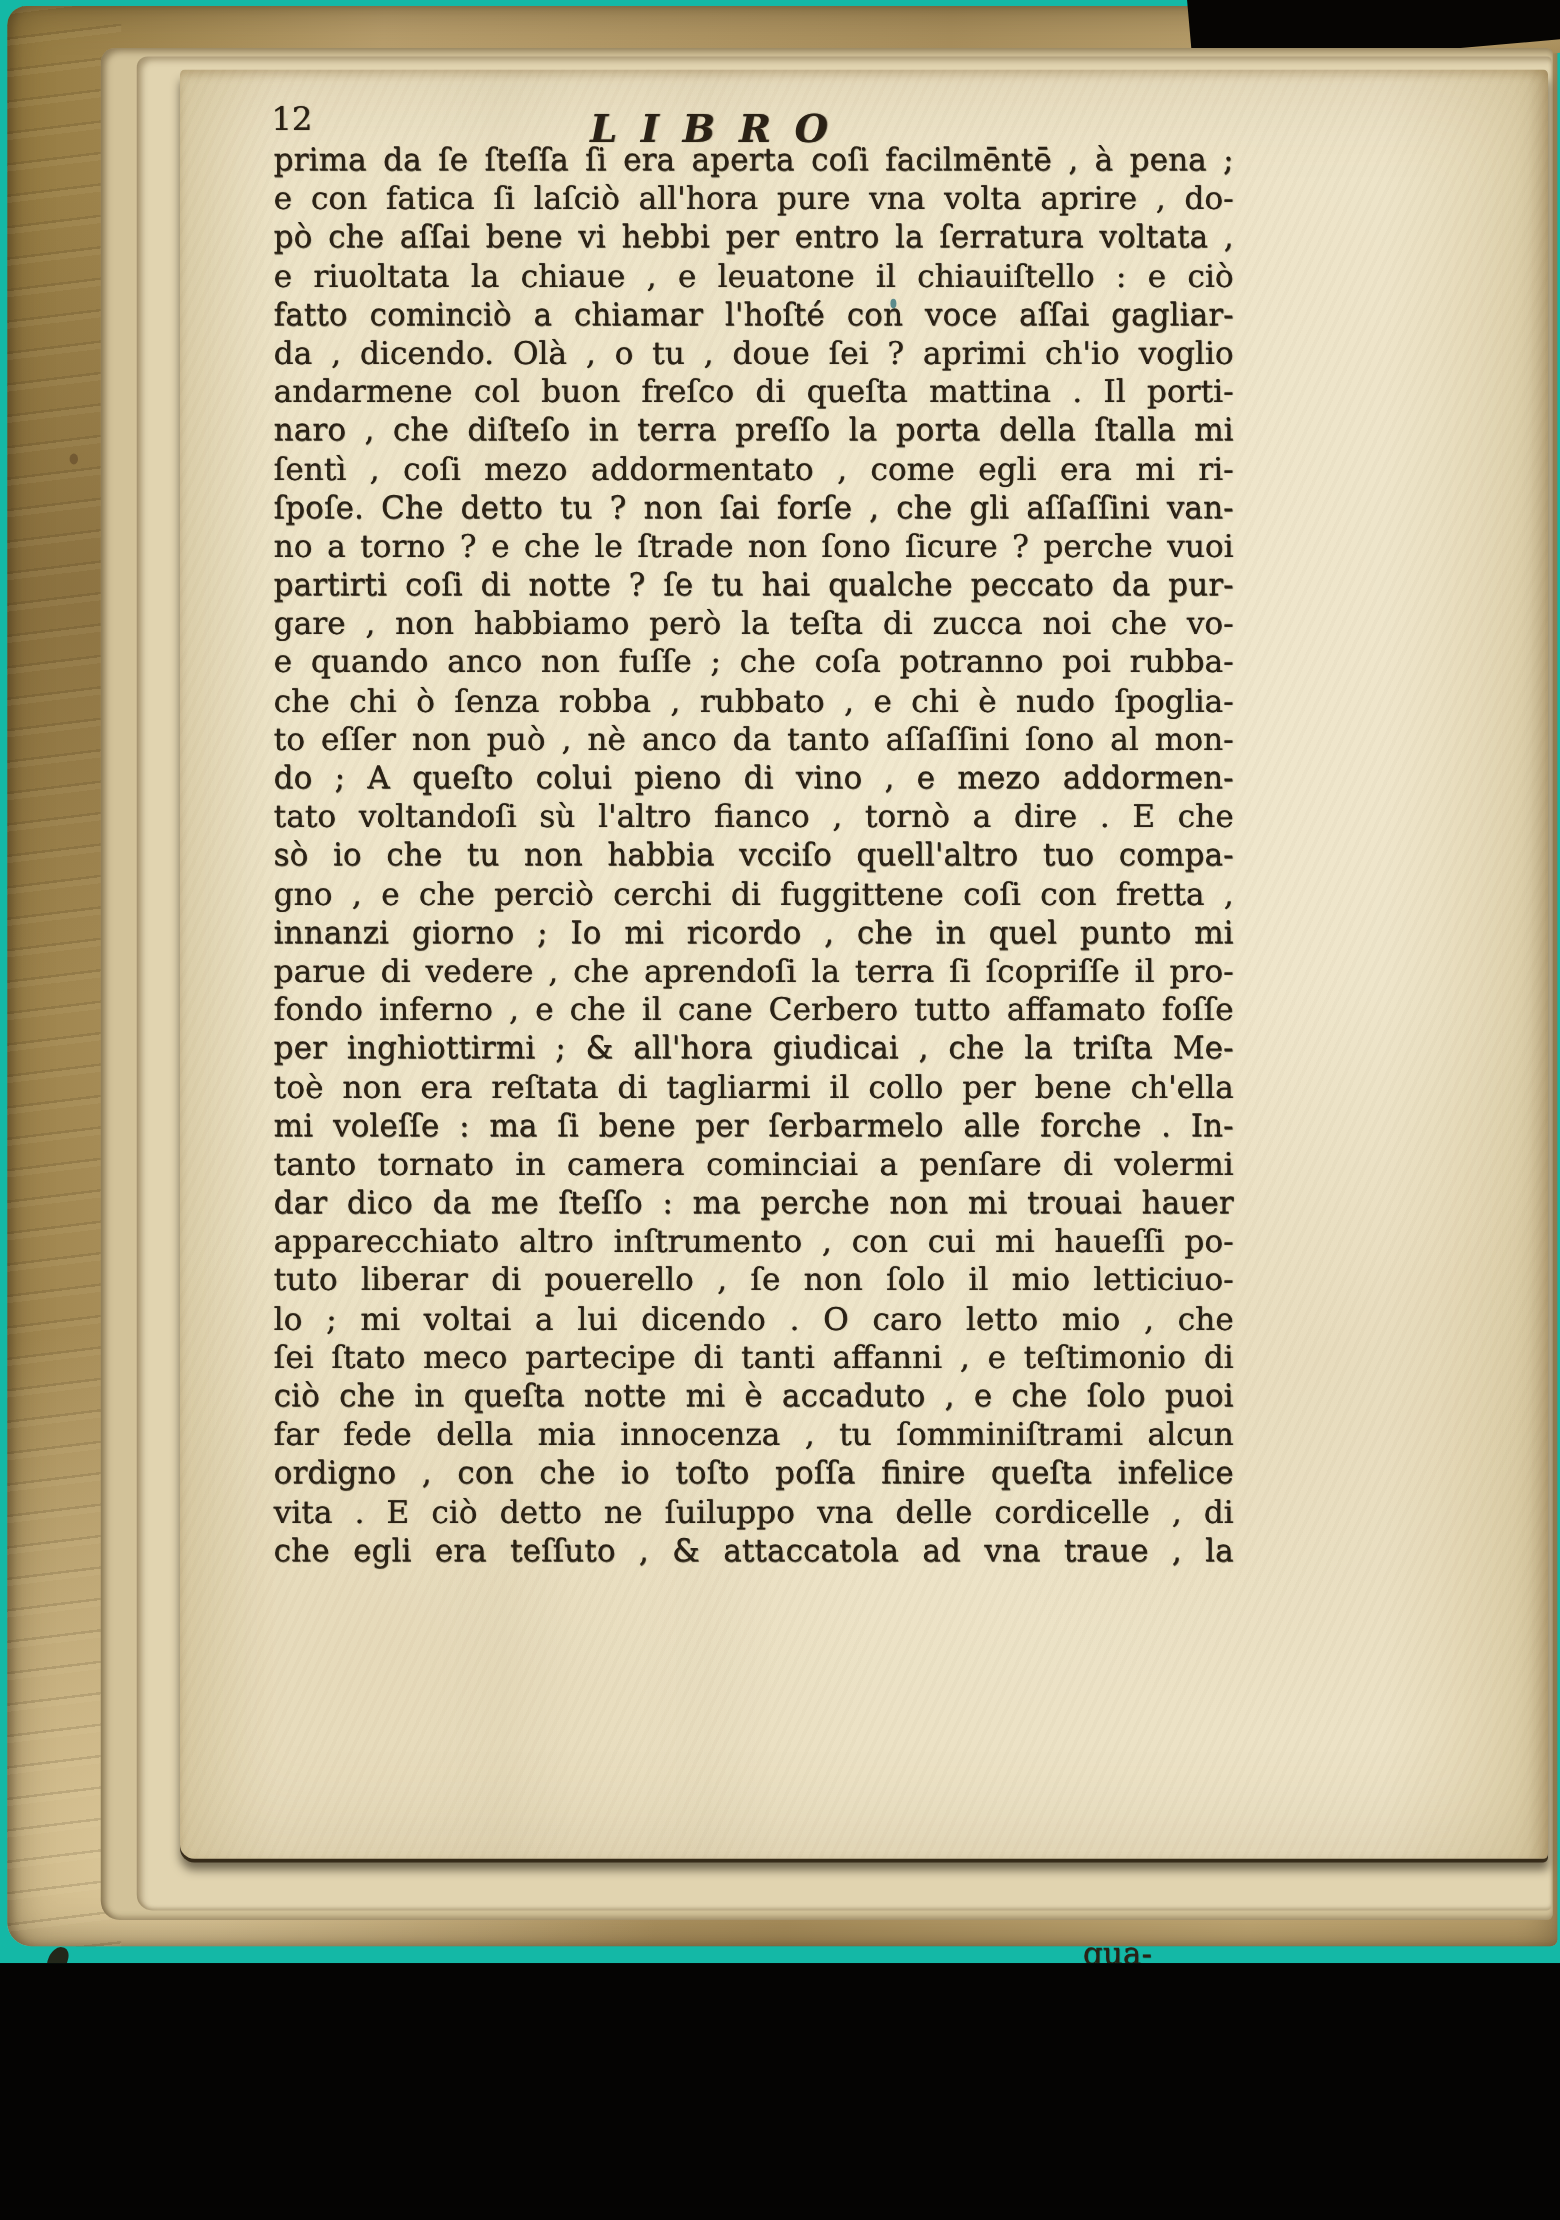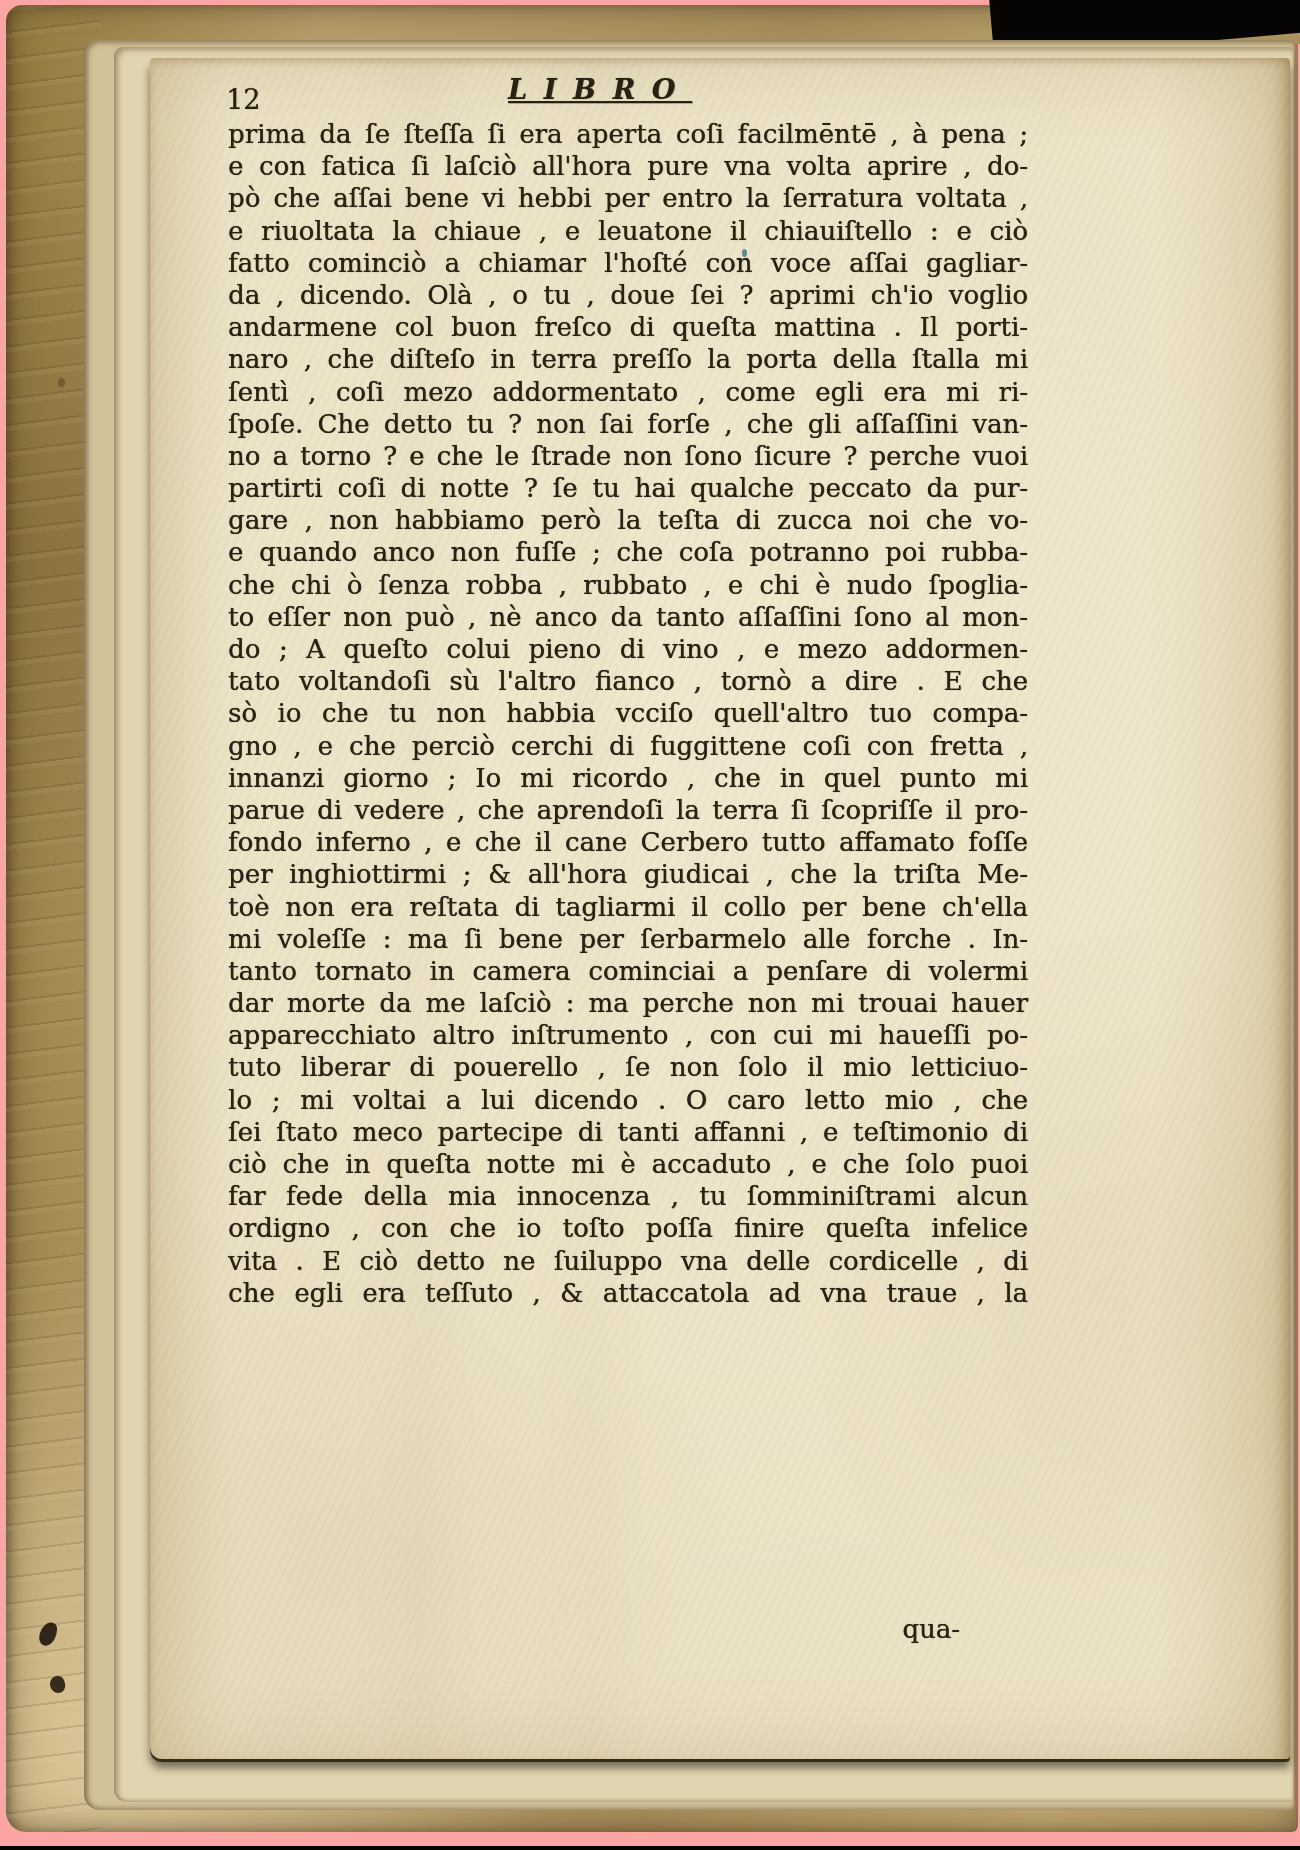--- a/index.html
+++ b/index.html
@@ -1,16 +1,16 @@
 <!DOCTYPE html>
 <html><head>
 <meta charset="utf-8">
 <style>
   html,body{margin:0;padding:0;background:#050403;}
-  .scene{position:relative;width:1300px;height:1846px;background:#fca5a5;overflow:hidden;
+  .scene{position:relative;width:1300px;height:1636px;background:#14b8a6;overflow:hidden;
          font-family:"DejaVu Serif", serif;}
 
   
   .cover{position:absolute;left:6px;top:5px;right:2px;bottom:14px;
     background:
       radial-gradient(55% 45% at 8% 96%, rgba(224,205,160,.9), rgba(224,205,160,0) 62%),
       radial-gradient(40% 30% at 4% 30%, rgba(125,100,55,.55), rgba(125,100,55,0) 70%),
       linear-gradient(95deg,#93793f,#b89e6c 22%,#a88e5c 55%,#c2a975 82%,#b69c69);
     border-radius:16px 6px 6px 20px;
     box-shadow:inset 0 0 34px rgba(66,50,24,.55), inset 4px 0 8px rgba(60,44,20,.4);}
@@ -47,23 +47,23 @@
                0 3px 0 rgba(42,31,14,.85), 0 9px 8px rgba(30,22,10,.55);}
   .page::before{content:"";position:absolute;inset:0;pointer-events:none;opacity:.55;
     background:
       repeating-linear-gradient(115deg, rgba(120,95,55,.05) 0 3px, transparent 3px 8px),
       linear-gradient(to right, transparent 200px, rgba(110,85,45,.05) 270px, transparent 330px),
       linear-gradient(to right, transparent 380px, rgba(110,85,45,.04) 440px, transparent 500px);}
 
   .header{position:absolute;top:10px;left:46px;width:800px;height:48px;color:#2a2115;}
   .pagenum{position:absolute;left:30px;top:16px;font-size:27px;
     text-shadow:.4px .4px .8px rgba(35,26,12,.8);}
-  .running{position:absolute;left:50%;transform:translateX(-50%);top:6px;
-    font-size:27px;font-style:italic;font-weight:bold;letter-spacing:.62em;padding-left:.3em;
-    text-shadow:.5px .4px .9px rgba(35,26,12,.75);text-decoration:underline;}
+  .running{position:absolute;left:50%;transform:translateX(-50%);top:20px;
+    font-size:32px;font-style:italic;font-weight:bold;letter-spacing:.62em;padding-left:.3em;
+    text-shadow:.5px .4px .9px rgba(35,26,12,.75);}
 
   .body{position:absolute;top:60px;left:46px;width:800px;color:#2a2115;
     font-size:26px;line-height:32.2px;word-spacing:3px;
     text-shadow:.35px .3px .75px rgba(32,23,10,.85);margin-left:32px;}
   .text-line{text-align:justify;text-align-last:justify;height:32.2px;overflow:visible;}
 
   .catchword{position:absolute;top:1556px;right:330px;color:#2a2115;font-size:26px;
     text-shadow:.35px .3px .75px rgba(32,23,10,.85);}
 
   
@@ -111,21 +111,21 @@
         <div class="text-line">tato voltandoſi sù l'altro fianco , tornò a dire . E che</div>
         <div class="text-line">sò io che tu non habbia vcciſo quell'altro tuo compa-</div>
         <div class="text-line">gno , e che perciò cerchi di fuggittene coſi con fretta ,</div>
         <div class="text-line">innanzi giorno ; Io mi ricordo , che in quel punto mi</div>
         <div class="text-line">parue di vedere , che aprendoſi la terra ſi ſcopriſſe il pro-</div>
         <div class="text-line">fondo inferno , e che il cane Cerbero tutto affamato foſſe</div>
         <div class="text-line">per inghiottirmi ; &amp; all'hora giudicai , che la triſta Me-</div>
         <div class="text-line">toè non era reſtata di tagliarmi il collo per bene ch'ella</div>
         <div class="text-line">mi voleſſe : ma ſi bene per ſerbarmelo alle forche . In-</div>
         <div class="text-line">tanto tornato in camera cominciai a penſare di volermi</div>
-        <div class="text-line">dar morte da me laſciò : ma perche non mi trouai hauer</div>
+        <div class="text-line">dar dico da me ſteſſo : ma perche non mi trouai hauer</div>
         <div class="text-line">apparecchiato altro inſtrumento , con cui mi haueſſi po-</div>
         <div class="text-line">tuto liberar di pouerello , ſe non ſolo il mio letticiuo-</div>
         <div class="text-line">lo ; mi voltai a lui dicendo . O caro letto mio , che</div>
         <div class="text-line">ſei ſtato meco partecipe di tanti affanni , e teſtimonio di</div>
         <div class="text-line">ciò che in queſta notte mi è accaduto , e che ſolo puoi</div>
         <div class="text-line">far fede della mia innocenza , tu ſomminiſtrami alcun</div>
         <div class="text-line">ordigno , con che io toſto poſſa finire queſta infelice</div>
         <div class="text-line">vita . E ciò detto ne ſuiluppo vna delle cordicelle , di</div>
         <div class="text-line">che egli era teſſuto , &amp; attaccatola ad vna traue , la</div>
       </div>

